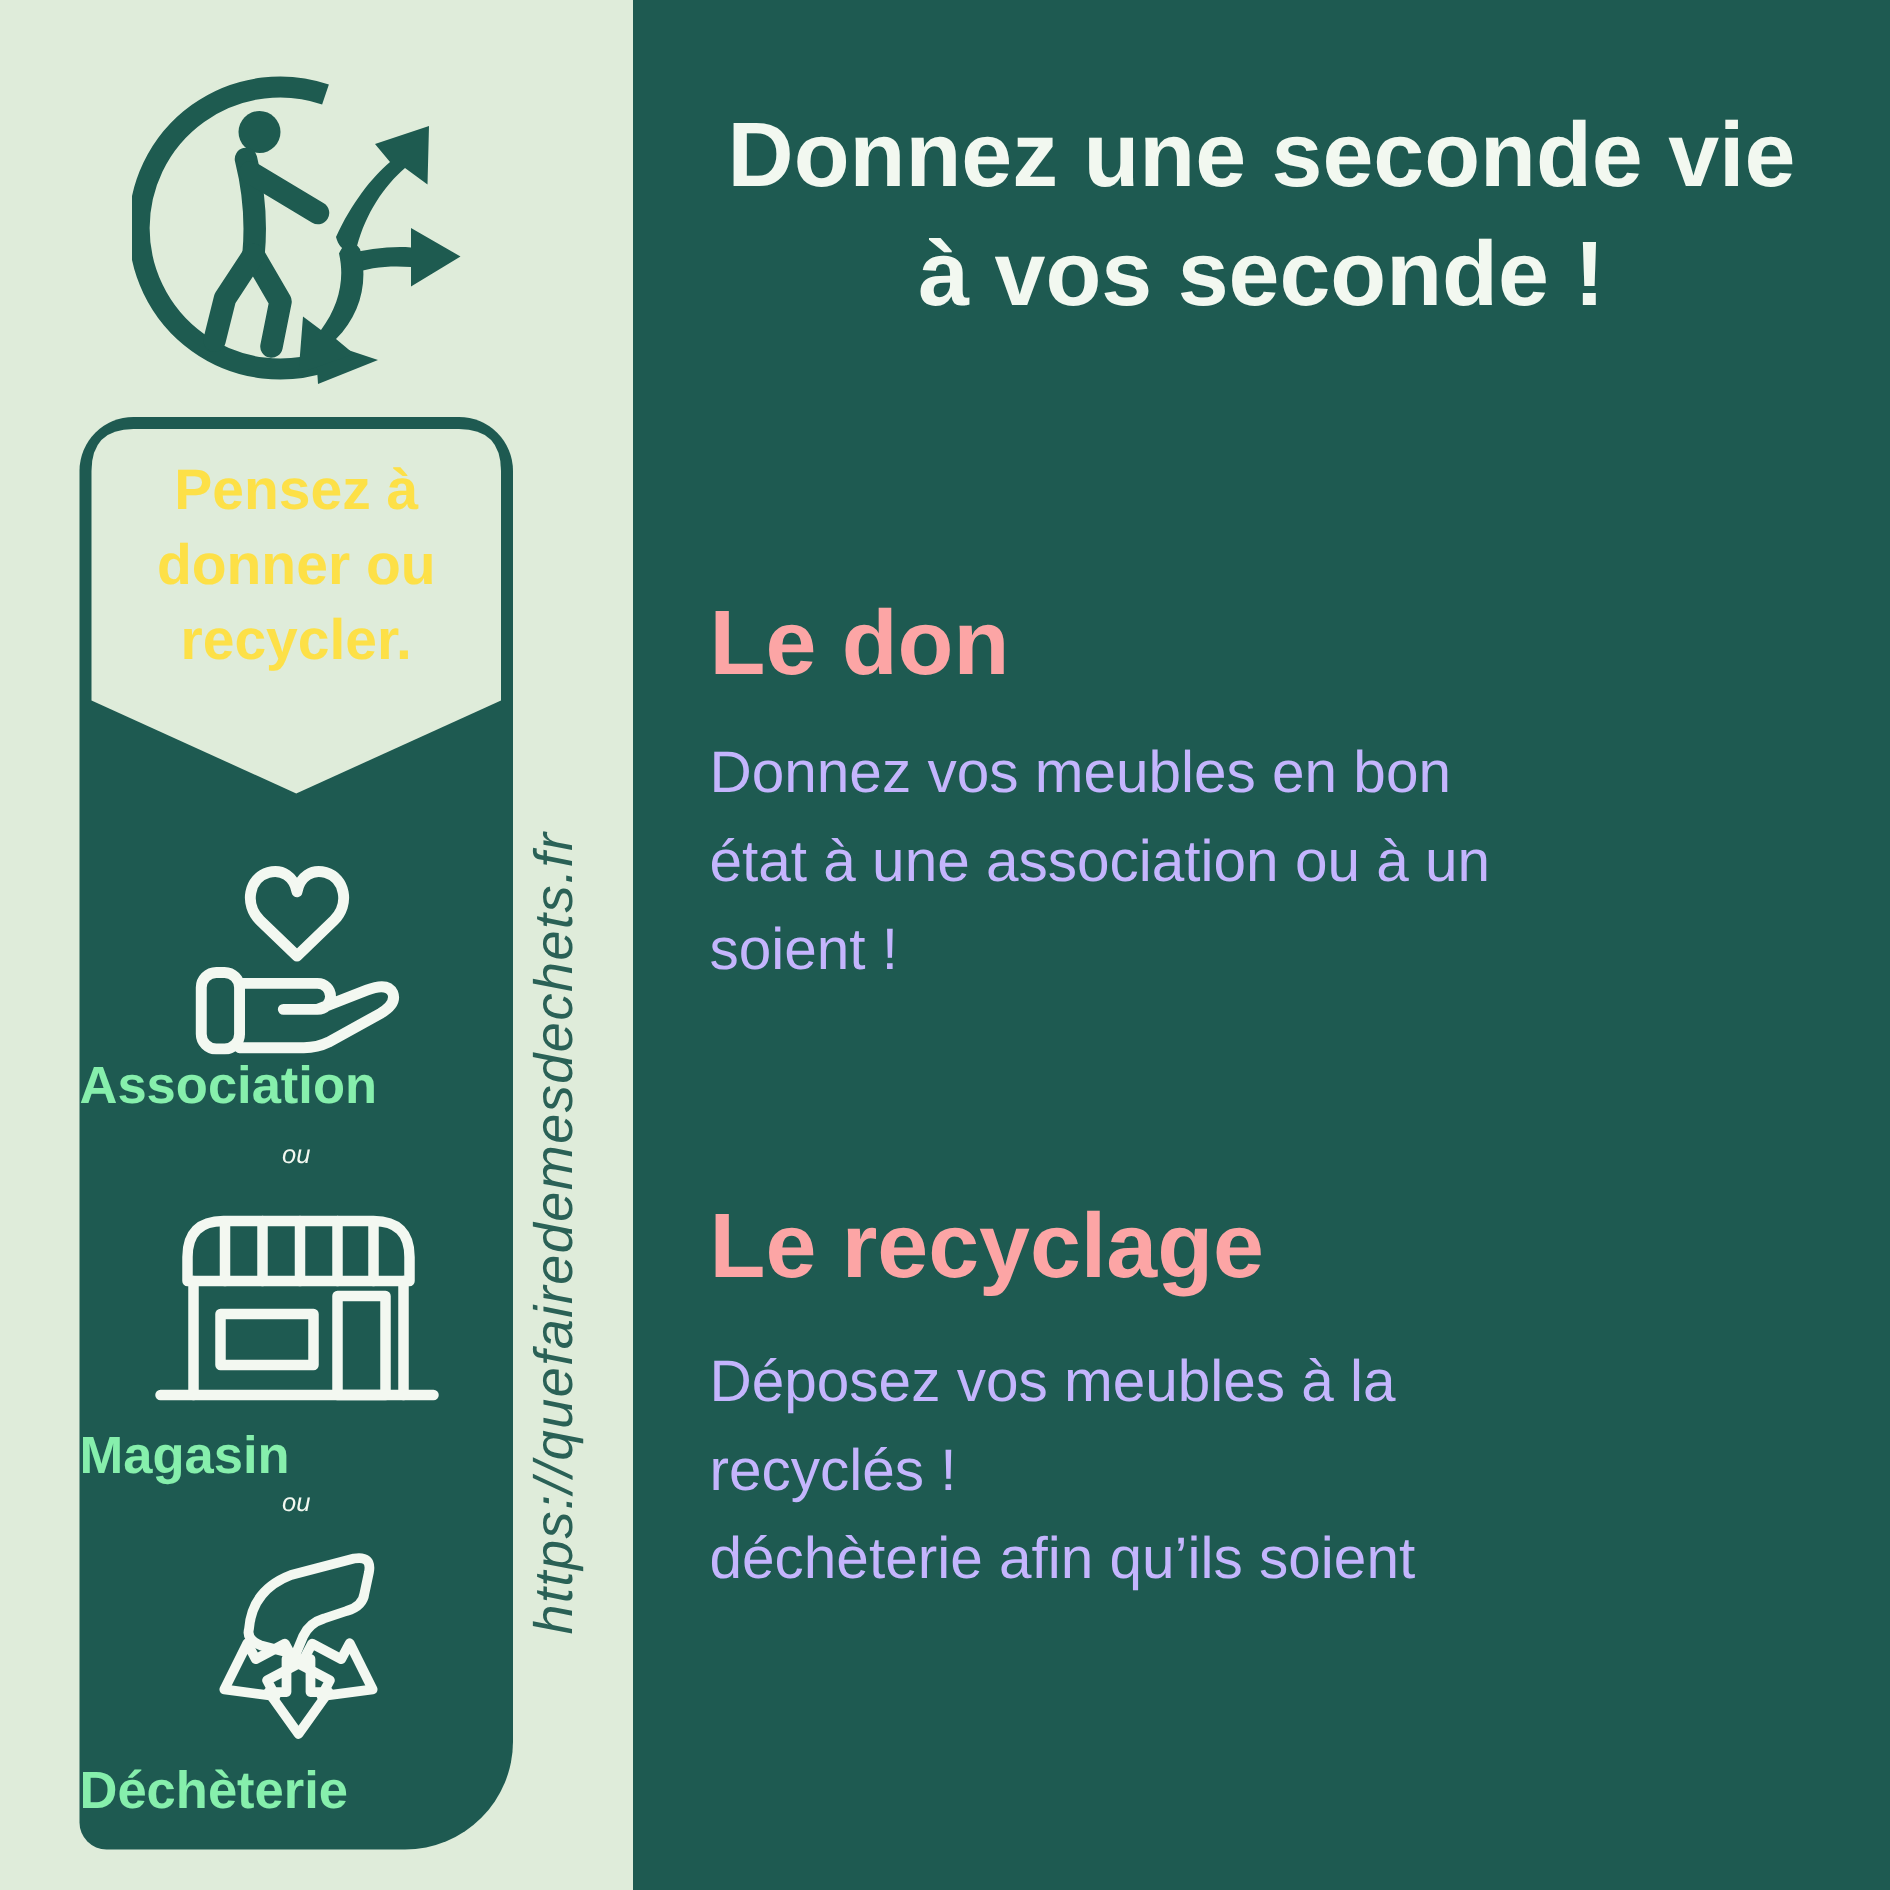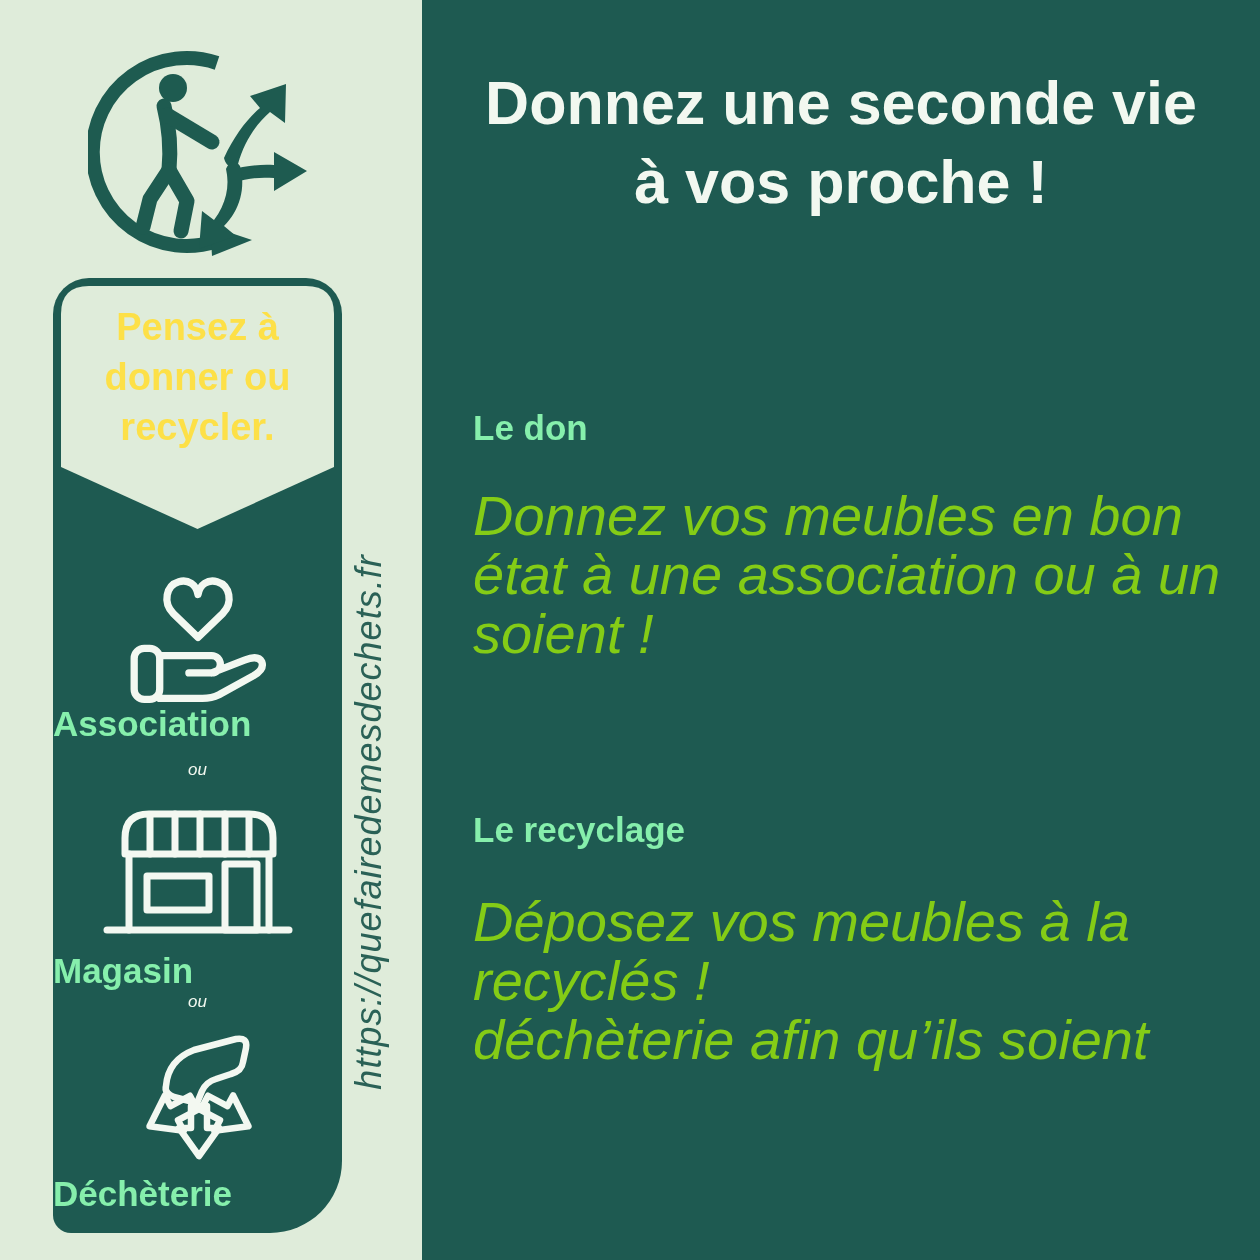--- a/index.html
+++ b/index.html
@@ -23,22 +23,22 @@
   .rib-sep{position:absolute;left:0;width:289px;text-align:center;color:#F2F8F0;
            font-style:italic;font-size:17px;line-height:28px;}
   
   .url-wrap{position:absolute;left:340px;top:492px;width:58px;height:660px;}
   .url-text{position:absolute;top:50%;left:50%;transform:translate(-50%,-50%) rotate(-90deg);
             white-space:nowrap;color:#2A6156;font-style:italic;font-size:36px;letter-spacing:1px;}
   
   .page-title{position:absolute;left:0;top:64px;width:838px;text-align:center;color:#F2F8F0;
               font-weight:bold;font-size:61px;line-height:79px;}
   .page-title span{display:block;}
-  .sec-heading{position:absolute;left:51px;color:#86efac;font-weight:bold;font-size:35px;line-height:52px;}
-  .sec-body{position:absolute;left:51px;color:#84cc16;font-style:italic;font-size:56px;line-height:59px;}
+  .sec-heading{position:absolute;left:51px;color:#fca5a5;font-weight:bold;font-size:61px;line-height:52px;}
+  .sec-body{position:absolute;left:51px;color:#c4b5fd;font-size:39px;line-height:59px;}
   .sec-body span{display:block;}
   .h-don{top:402px;} .b-don{top:486px;}
   .h-rec{top:804px;} .b-rec{top:892px;}
   
   .oicon{stroke:#F3F8F1;fill:none;stroke-linecap:round;stroke-linejoin:round;}
 </style>
 </head>
 <body>
 
 <div class="canvas">
@@ -116,21 +116,21 @@
 
     <div class="url-wrap">
       <span class="url-text">https://quefairedemesdechets.fr</span>
     </div>
   </div>
 
   <div class="right-panel">
 
     <div class="page-title">
       <span>Donnez une seconde vie</span>
-      <span>à vos proche !</span>
+      <span>à vos seconde !</span>
     </div>
 
     <div class="sec-heading h-don">Le don</div>
     <div class="sec-body b-don">
       <span>Donnez vos meubles en bon</span>
       <span>état à une association ou à un</span>
       <span>soient !</span>
     </div>
 
     <div class="sec-heading h-rec">Le recyclage</div>

